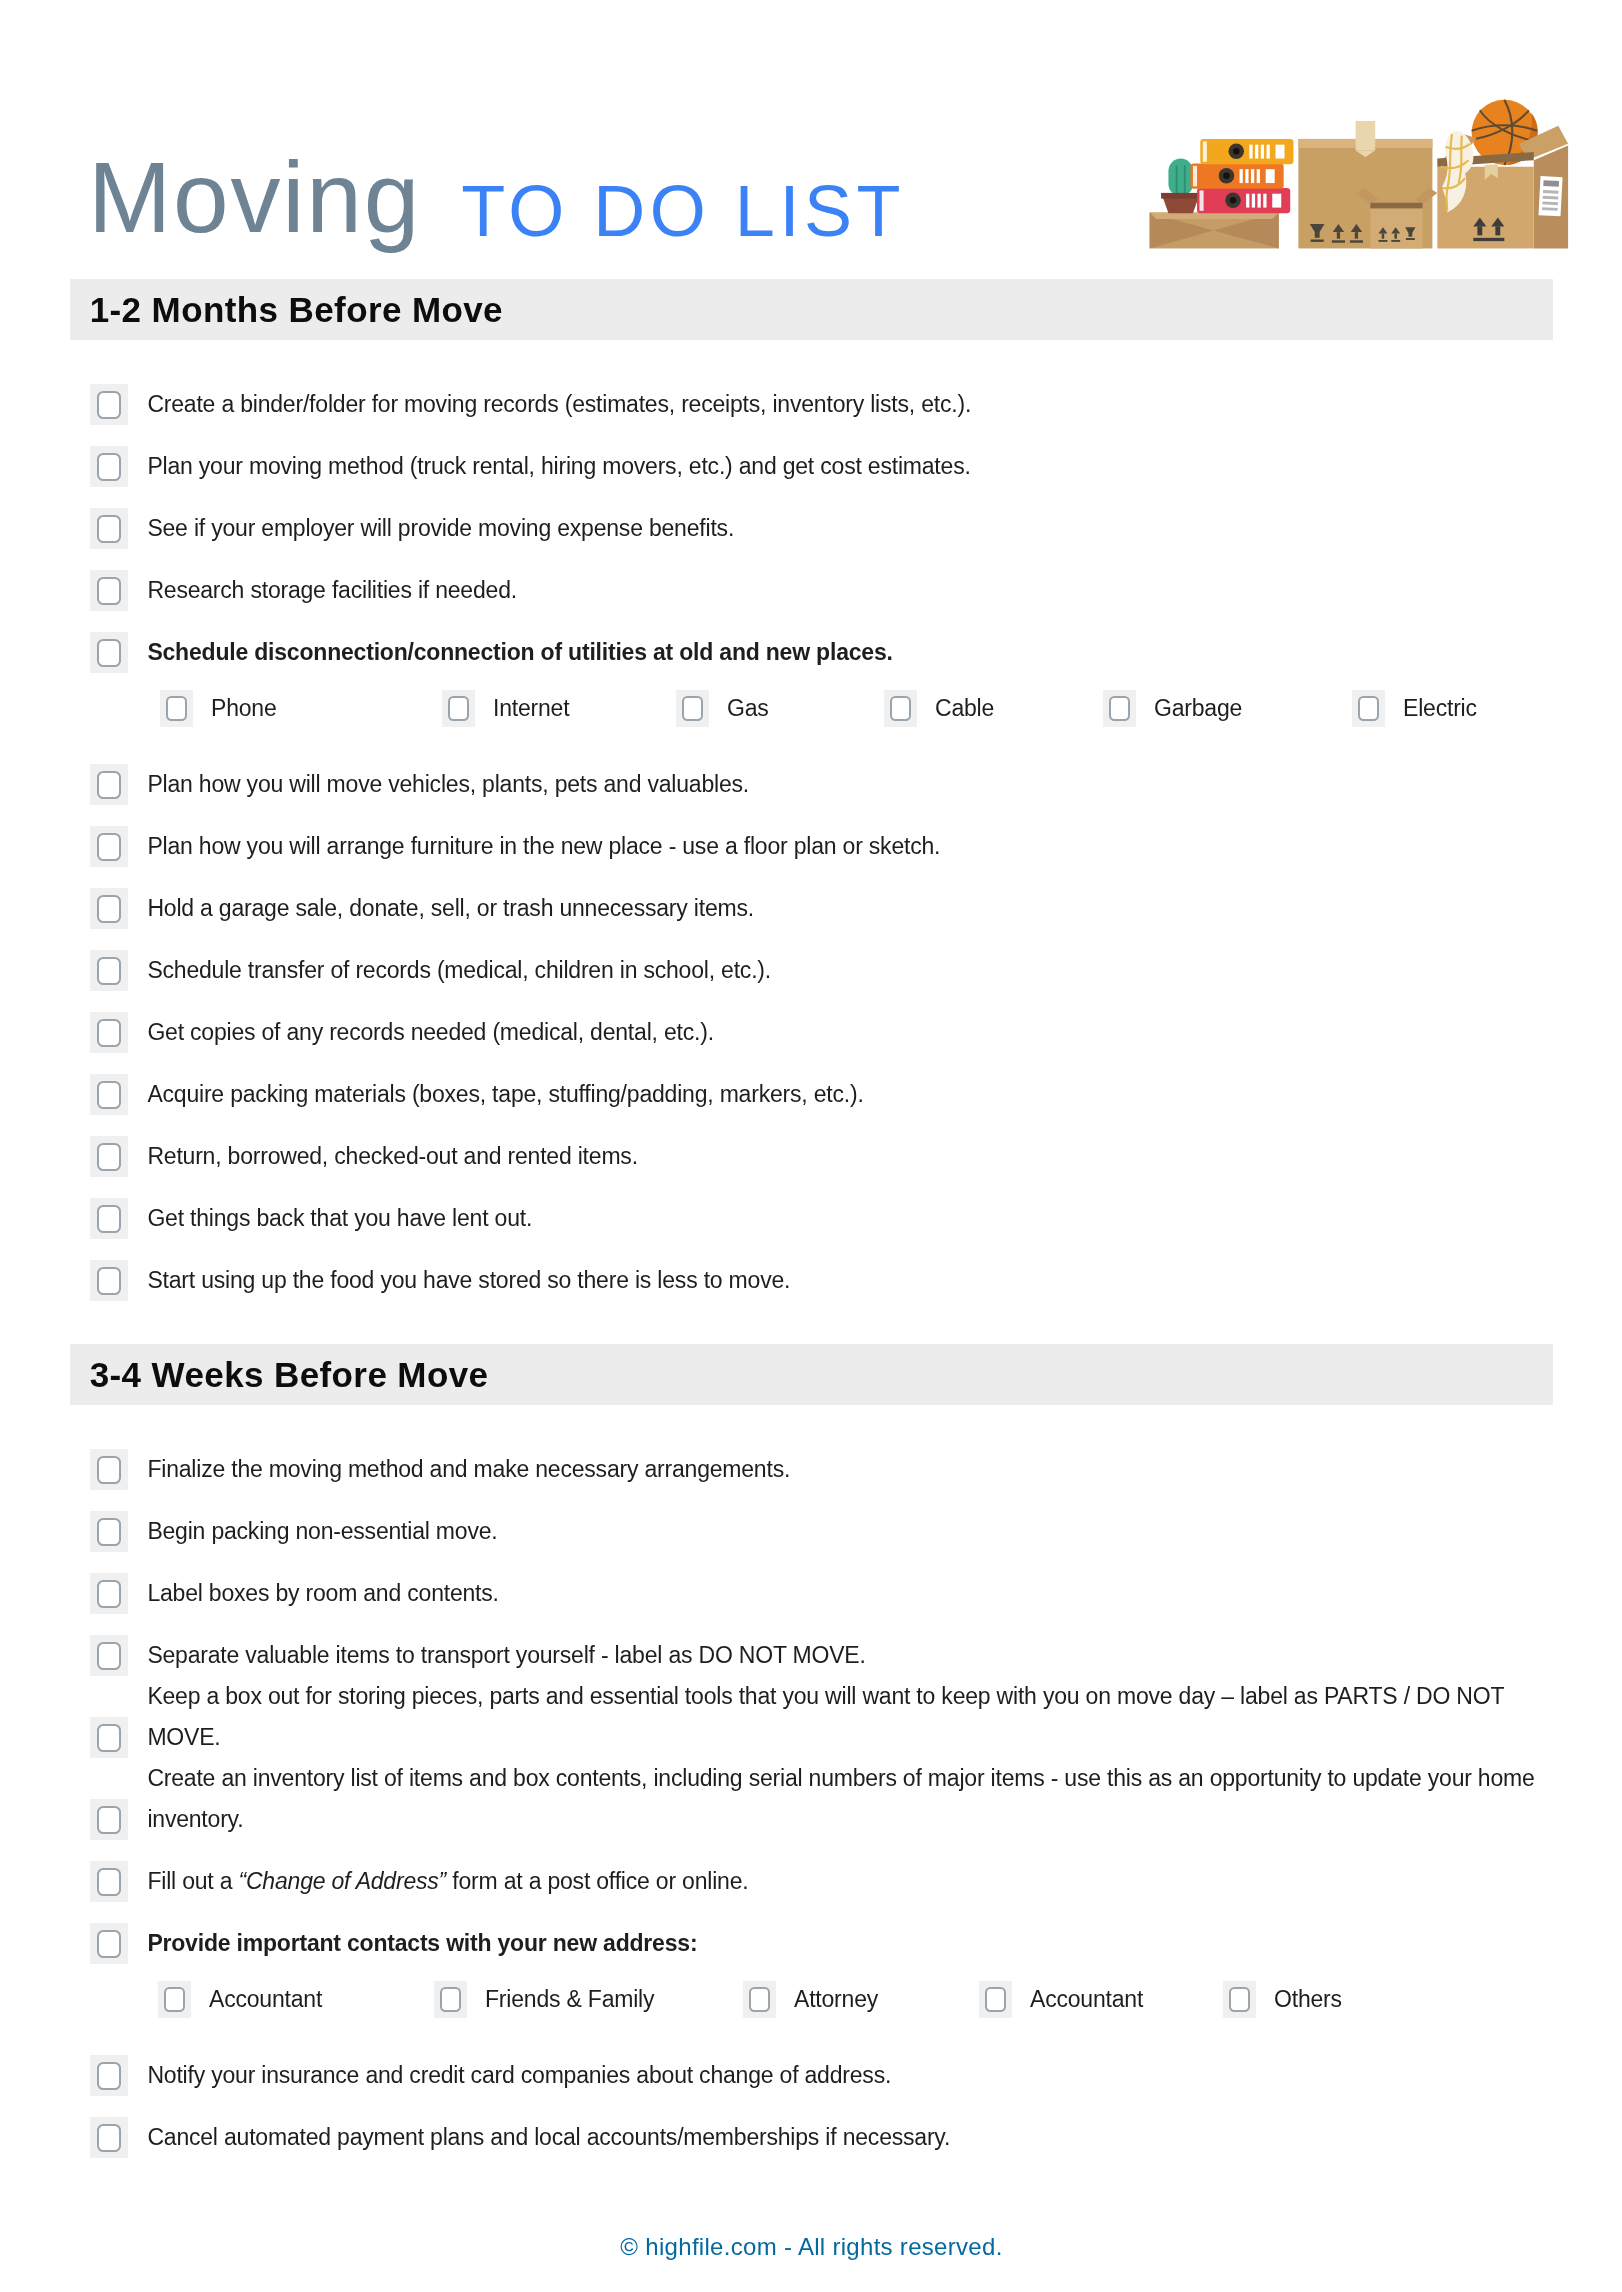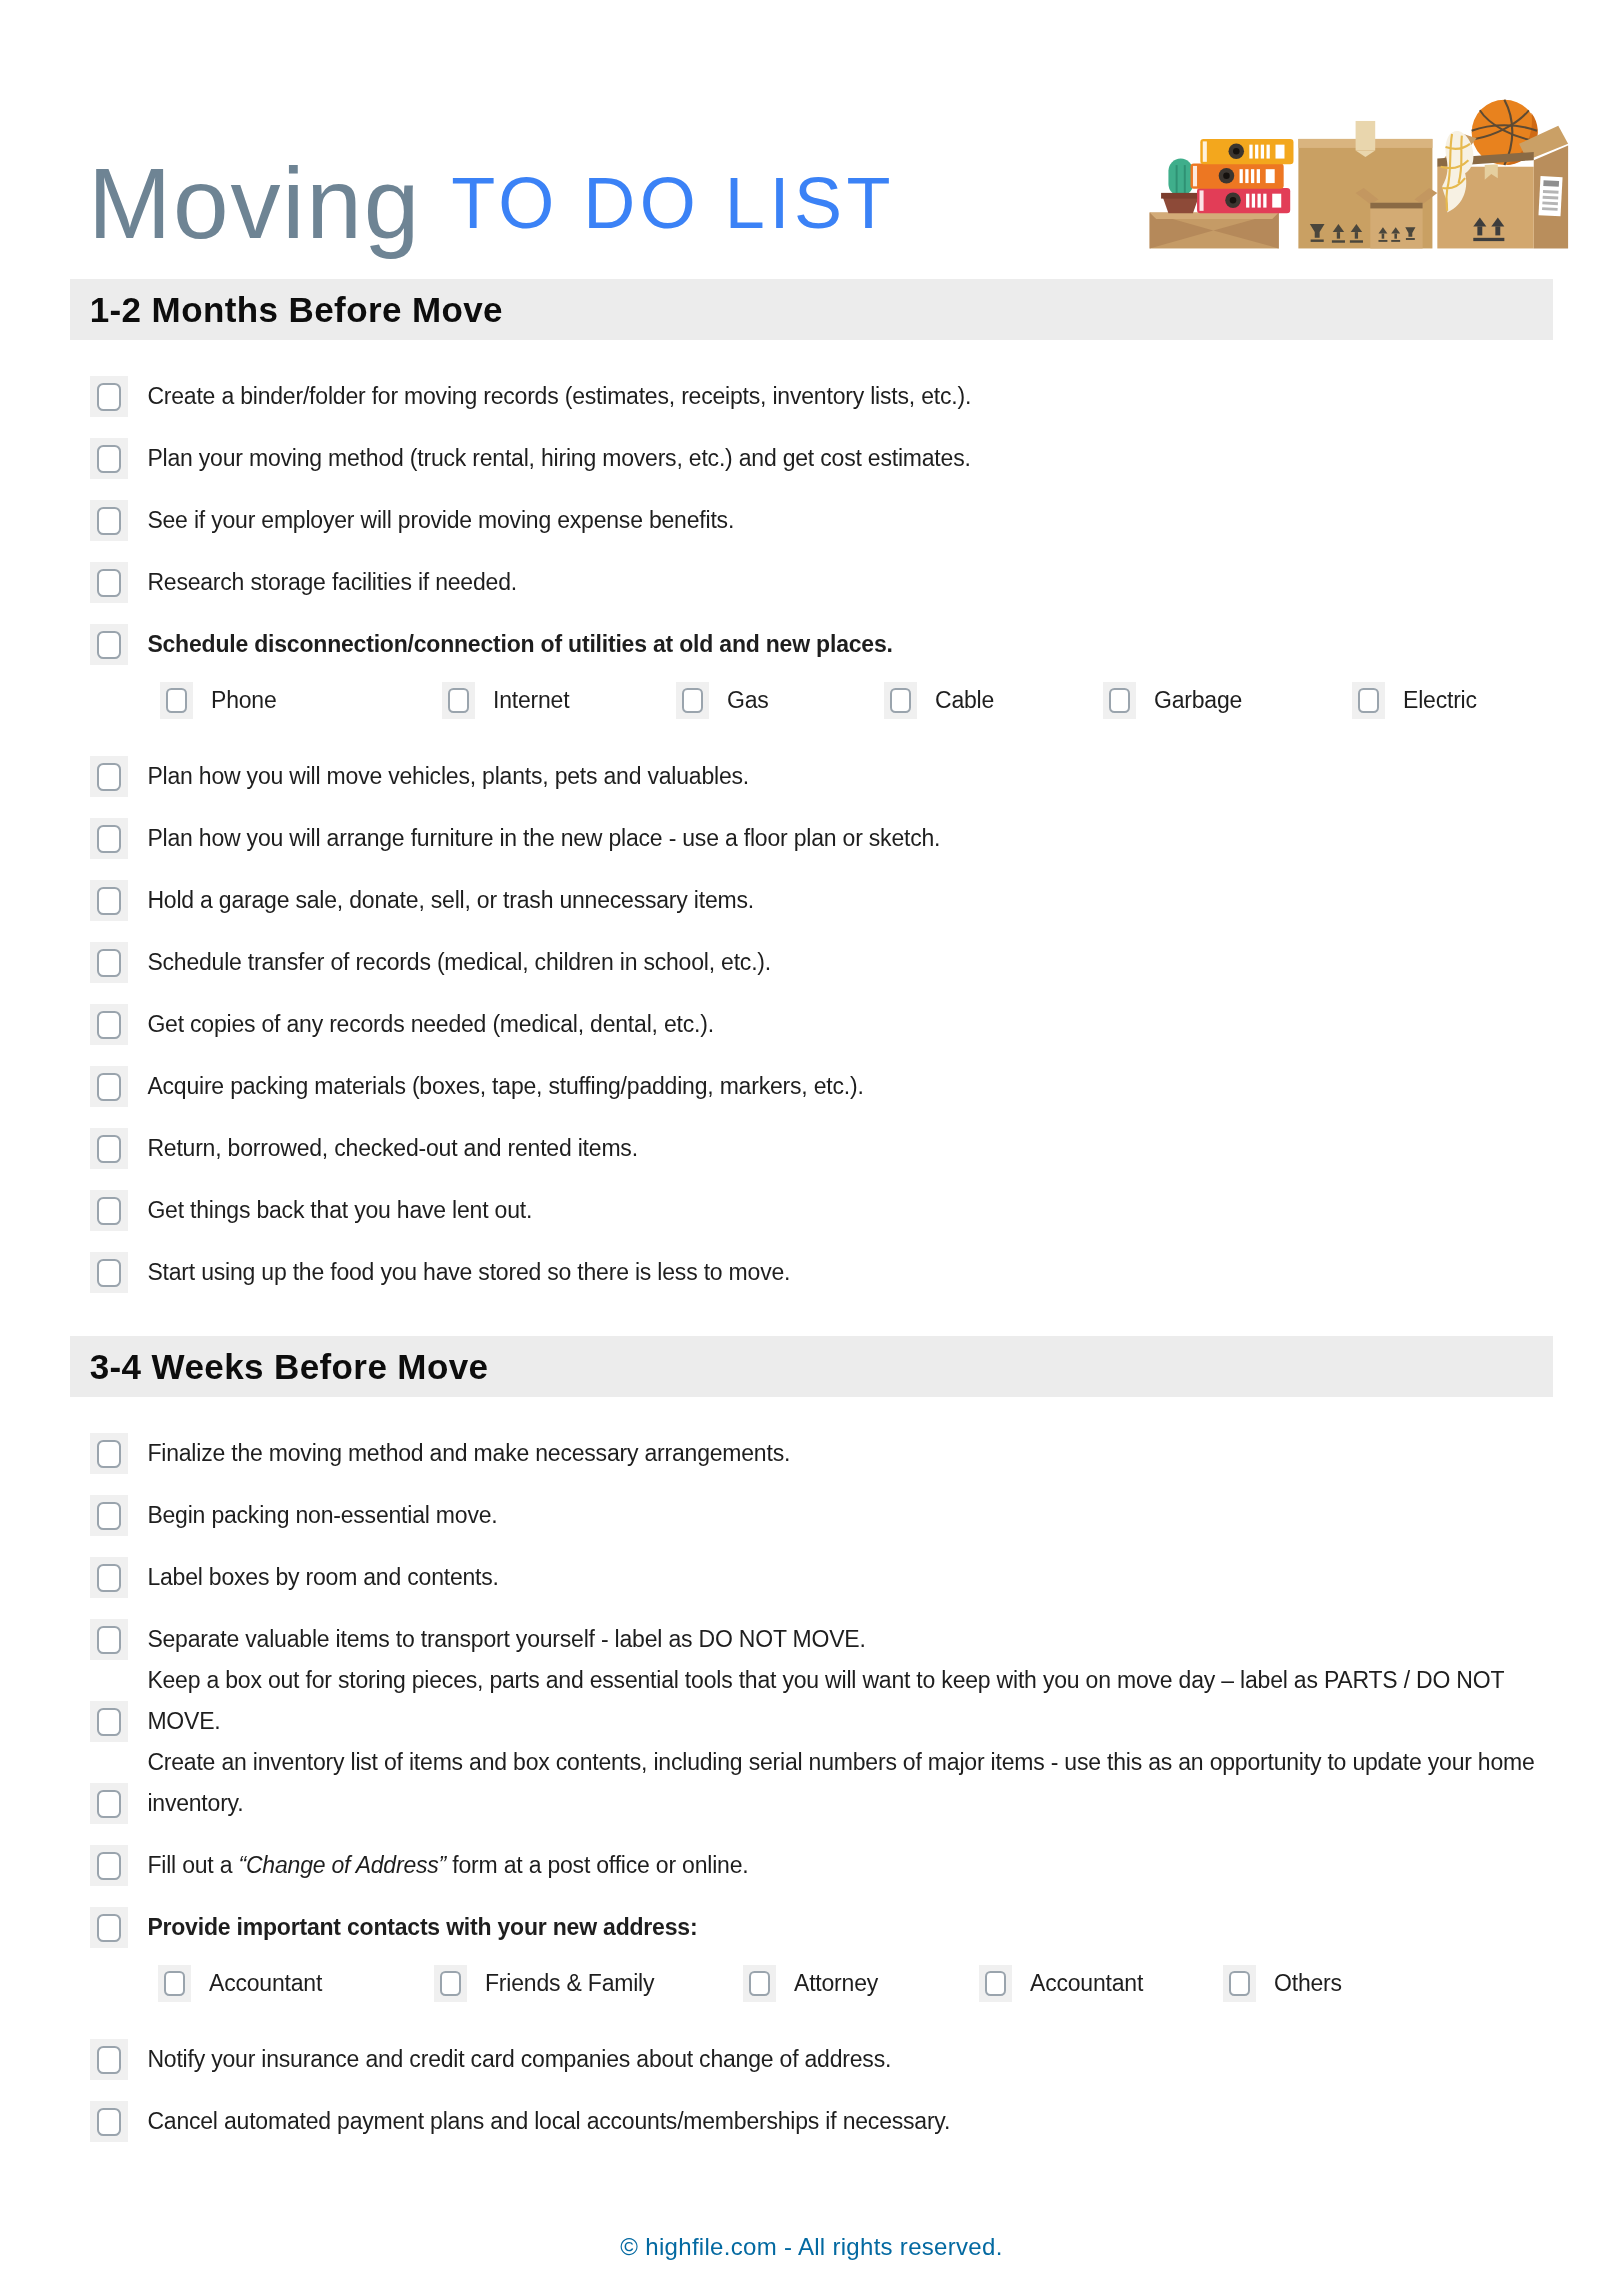--- a/index.html
+++ b/index.html
@@ -6,31 +6,31 @@
   .page{
     position:relative;
     width:1623px;height:2293px;
     background:#fff;
     font-family:"Liberation Sans", sans-serif;
     color:#1e1e1e;
     overflow:hidden;
   }
   
   .header{position:relative;height:279px;}
-  .titles{position:absolute;left:88px;bottom:26px;display:flex;align-items:center;gap:30px;white-space:nowrap;}
+  .titles{position:absolute;left:88px;bottom:32px;display:flex;align-items:flex-end;gap:40px;white-space:nowrap;}
   .title-moving{font-size:100px;font-weight:300;color:#6e8494;letter-spacing:1.8px;line-height:1;}
   .title-rest{font-size:72px;font-weight:400;color:#3b82f6;letter-spacing:4.5px;line-height:1;}
   .illustration{position:absolute;top:82px;right:50px;width:425px;height:176px;}
   
   .content{margin:0 70px;}
   .sec-bar{
     background:#ececec;height:61px;line-height:61px;
     font-size:35px;font-weight:700;color:#0d0d0d;
     padding-left:19.7px;letter-spacing:0.4px;
-    margin-bottom:15px;
+    margin-bottom:23px;
   }
   section + section{margin-top:43px;}
   .item{display:flex;align-items:flex-end;min-height:62px;padding-left:19.7px;}
   .item-text{margin-left:19.7px;font-size:23px;line-height:41px;letter-spacing:-0.2px;max-width:1397px;}
   .item.bold .item-text{font-weight:700;}
   .it{font-style:italic;}
   .cb-patch{width:38px;height:41px;background:#f0f0f0;display:inline-flex;align-items:center;justify-content:center;flex:0 0 auto;}
   .cb{width:24px;height:28px;background:#fff;border:2.7px solid #9aa4ad;border-radius:6.3px;box-sizing:border-box;display:block;}
   .cb-patch.sub{width:33px;height:37px;}
   .cb-patch.sub .cb{width:21.5px;height:25px;border-radius:5.4px;}

